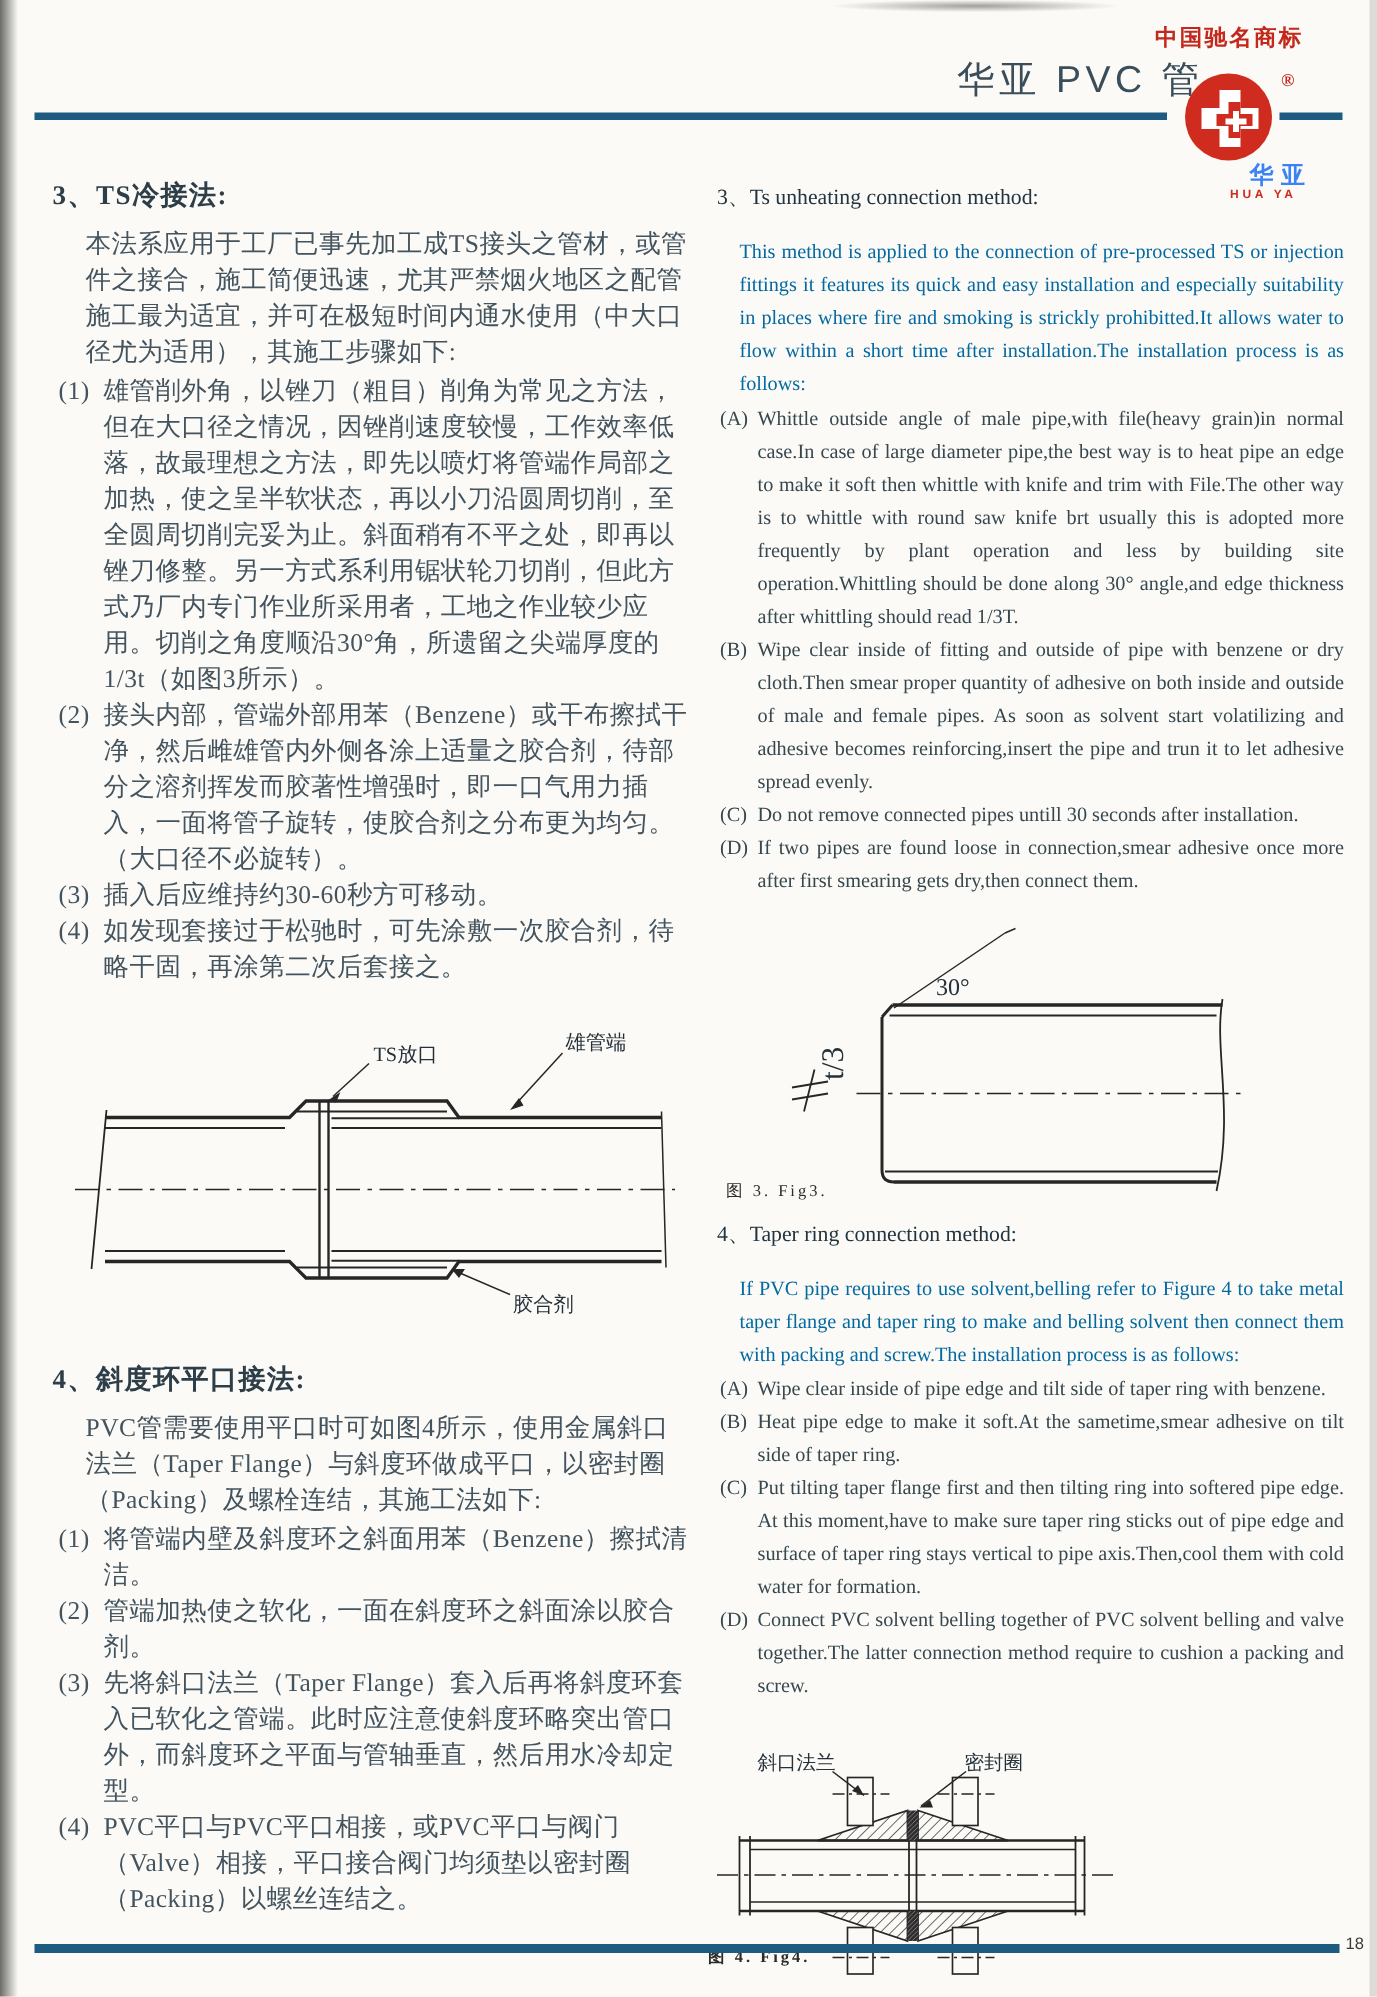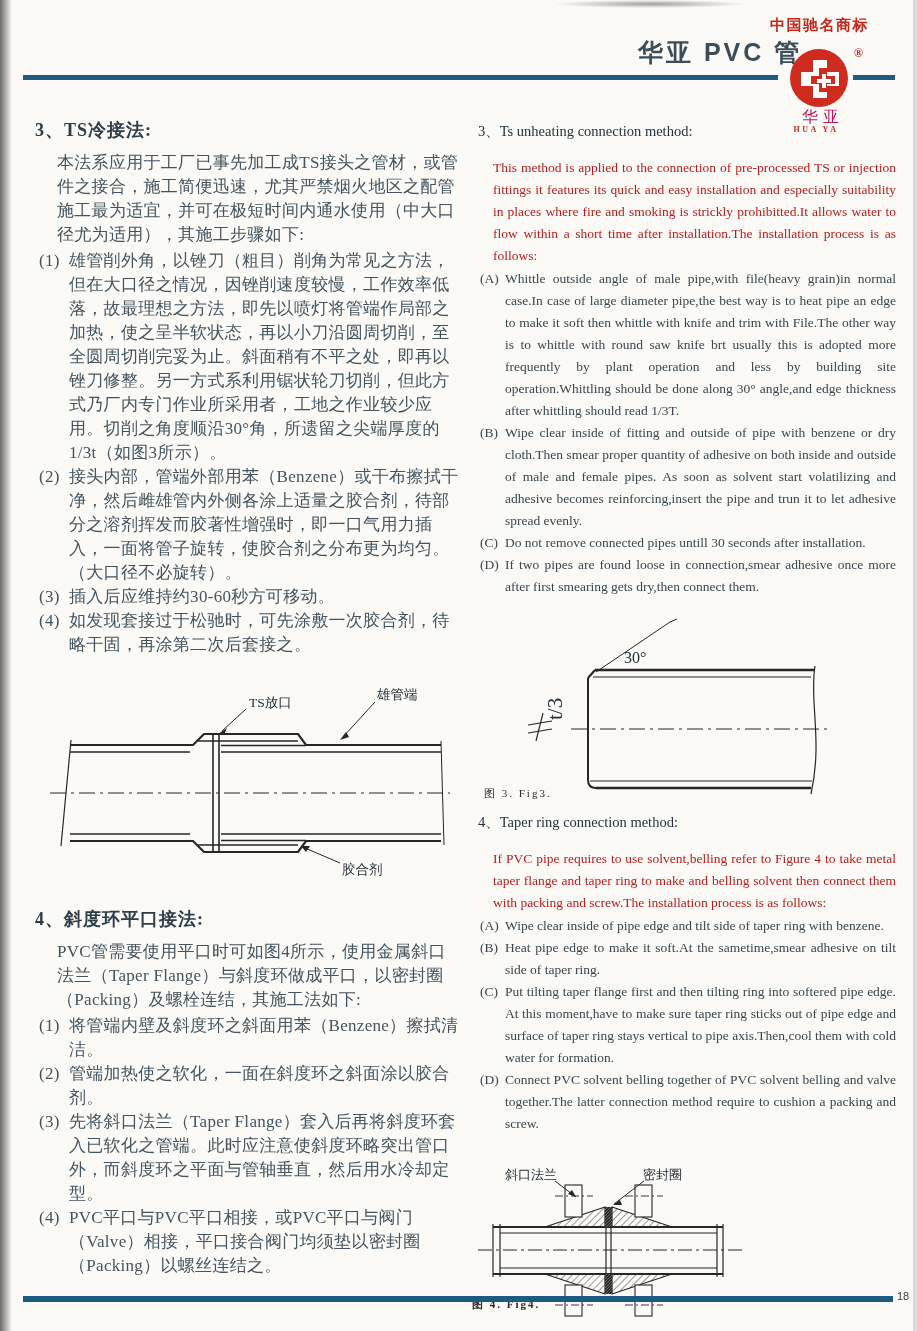--- a/index.html
+++ b/index.html
@@ -14,44 +14,44 @@
   
   .edge-left  { position:absolute; left:0; top:0; width:12px; height:1331px;
                 background:linear-gradient(to right,#6b6b68,rgba(107,107,104,0)); }
   .edge-right { position:absolute; right:0; top:0; width:5px; height:1331px; background:#dcdbd7; }
   .smudge-top { position:absolute; left:555px; top:0; width:190px; height:8px;
                 background:radial-gradient(ellipse at center,rgba(70,70,70,.5),rgba(70,70,70,0) 72%); }
 
   
   .trademark { position:absolute; left:770px; top:16px; font-size:15px; font-weight:bold;
                color:#c4281c; letter-spacing:1.5px; font-family:"Liberation Sans",sans-serif;text-align:right; }
-  .page-title { position:absolute; left:638px; top:36px; font-size:25px; font-weight:700;
+  .page-title { position:absolute; left:638px; top:36px; font-size:25px; font-weight:400;
                 color:#3b4d59; letter-spacing:3px; font-family:"Liberation Sans",sans-serif; }
   .rule-main  { position:absolute; left:23px; top:75px; width:755px; height:5px; background:#1d5c80; }
   .rule-right { position:absolute; left:853px; top:75px; width:42px; height:5px; background:#1d5c80; }
   .logo-box { position:absolute; left:787px; top:46px; width:64px; height:64px; }
   .logo-reg { position:absolute; left:854px; top:46px; font-size:12px; color:#c4281c; font-weight:bold; }
-  .logo-cn  { position:absolute; left:794px; top:107px; width:58px; text-align:center; font-size:16px;
-              font-weight:normal; color:#be185d; letter-spacing:5px; }
-  .logo-en  { position:absolute; left:785px; top:125px; width:62px; text-align:center; font-size:8px;
-              font-weight:bold; color:#cf2a1e; letter-spacing:2.5px; font-family:Liberation Serif, serif; }
+  .logo-cn  { position:absolute; left:825px; top:107px; width:58px; text-align:center; font-size:16px;
+              font-weight:bold; color:#3b82f6; letter-spacing:5px; }
+  .logo-en  { position:absolute; left:820px; top:125px; width:62px; font-size:8px;
+              font-weight:bold; color:#cf2a1e; letter-spacing:2.5px; font-family:Liberation Sans, sans-serif; }
 
   
   .col-left  { position:absolute; left:35px;  top:118px; width:424px; }
   .col-right { position:absolute; left:478px; top:122px; width:418px; }
 
   .cn-heading { font-size:18px; font-weight:bold; color:#2e3e49; margin:0 0 9px 0; letter-spacing:1px; }
   .cn-heading.h4 { margin-top:14px; }
   .cn-intro { margin:0 0 2px 22px; font-size:17px; line-height:24px; letter-spacing:.3px; }
   .cn-item  { position:relative; padding-left:34px; font-size:17px; line-height:24px; letter-spacing:.3px; }
   .cn-item .num { position:absolute; left:4px; }
 
   .en-heading { font-size:14.5px; font-weight:normal; color:#22343f; margin:0 0 7px 0; }
   .en-heading.h4 { margin-top:11px; }
-  .en-intro { margin:16px 0 1px 15px; font-size:13.5px; line-height:22px; text-align:justify; color:#b91c1c; }
+  .en-intro { margin:16px 0 1px 15px; font-size:13.5px; line-height:22px; text-align:justify; color:#0369a1; }
   .en-item  { position:relative; padding-left:27px; font-size:13.5px; line-height:22px;
               text-align:justify; color:#36474f; }
   .en-item .num { position:absolute; left:2px; }
 
   .diagram-ts { display:block; margin:14px 0 16px 5px; }
   .fig3-wrap { position:relative; margin-top:12px; width:392px; height:192px; }
   .fig3-cap  { position:absolute; left:6px; top:176px; font-size:11px; font-weight:normal; color:#2b2b2b; letter-spacing:2px; }
   .fig4-wrap { position:relative; margin:4px 0 0 -18px; width:440px; height:185px; }
   .fig4-cap  { position:absolute; left:-32px; top:158px; font-size:11px; font-weight:bold; color:#2b2b2b; letter-spacing:2px;margin-left:44px; }
 

